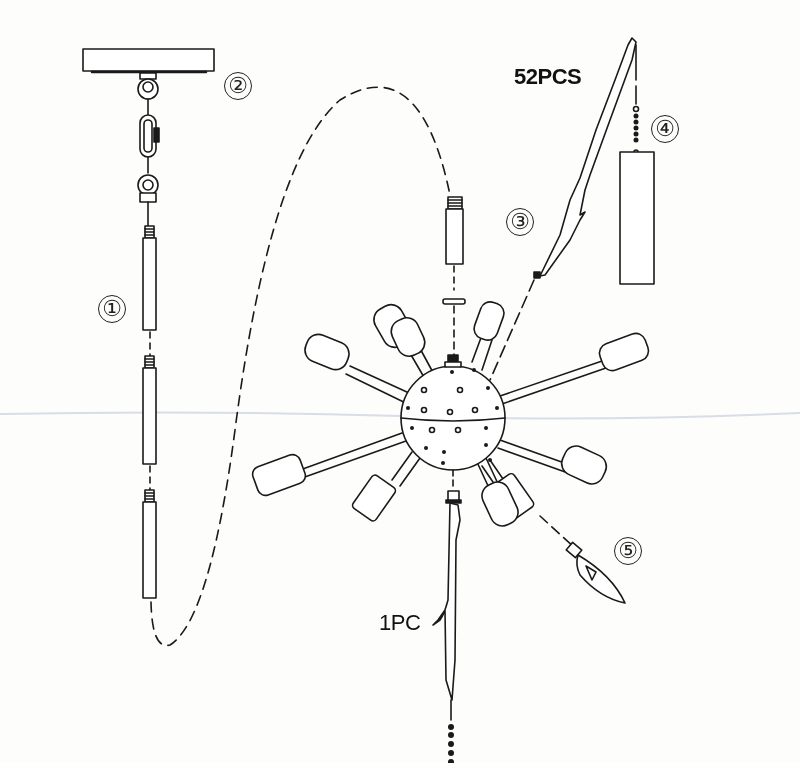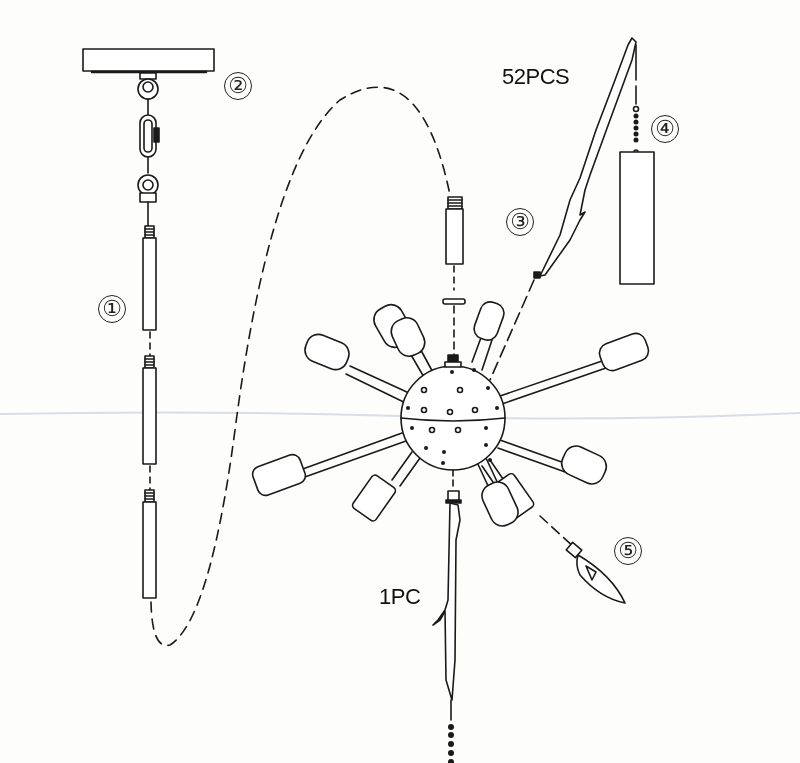--- a/index.html
+++ b/index.html
@@ -180,15 +180,15 @@
 <div class="lbl num" style="left:506px;top:208px;">
       <span>③</span>
     </div>
 <div class="lbl num" style="left:651px;top:115px;">
       <span>④</span>
     </div>
 <div class="lbl num" style="left:614px;top:537px;">
       <span>⑤</span>
     </div>
 
-<div class="lbl qty" style="left:502px;top:64px;">52PCS</div>
-<div class="lbl qty" style="left:379px;top:584px;text-align:right;">1PC</div>
+<div class="lbl qty" style="left:514px;top:64px;font-weight:bold;">52PCS</div>
+<div class="lbl qty" style="left:379px;top:610px;text-align:right;">1PC</div>
 </div>
 
 </body></html>

